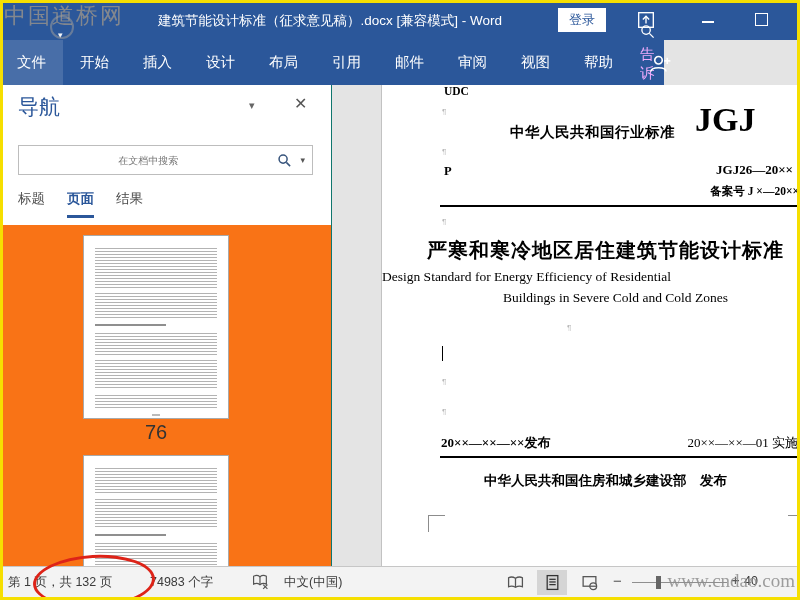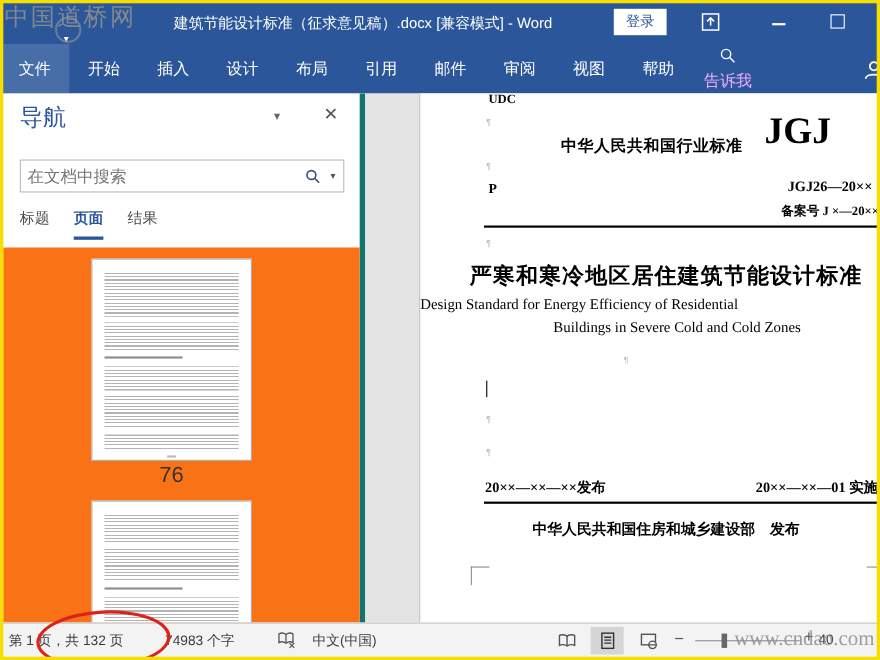--- a/index.html
+++ b/index.html
@@ -12,33 +12,33 @@
   
   .titlebar{position:absolute;left:0;top:0;width:800px;height:40px;background:#2b579a;}
   .doc-title{position:absolute;left:330px;top:12px;transform:translateX(-50%);color:#fff;font-size:13.5px;white-space:nowrap;}
   .signin-btn{position:absolute;left:558px;top:8px;width:48px;height:24px;background:#fff;color:#2b579a;font-size:13px;display:flex;align-items:center;justify-content:center;cursor:pointer;}
   .ribbon-opts{position:absolute;left:637px;top:11px;width:18px;height:18px;color:#fff;}
   .win-min{position:absolute;left:702px;top:21px;width:12px;height:2px;background:#fff;}
   .win-max{position:absolute;left:755px;top:13px;width:11px;height:11px;border:1.5px solid #fff;}
   .qat-caret{position:absolute;left:58px;top:30px;color:#fff;font-size:9px;opacity:.95;}
 
   
-  .ribbon{position:absolute;left:0;top:40px;width:800px;height:45px;background:#2b579a;display:flex;align-items:center;}
+  .ribbon{position:absolute;left:0;top:40px;width:664px;height:45px;background:#2b579a;display:flex;align-items:center;}
   .rtab{color:#fff;font-size:14.5px;padding:13px 17px;white-space:nowrap;cursor:pointer;}
   .rtab.file{background:rgba(255,255,255,.14);}
   .tellme{display:flex;align-items:center;gap:6px;color:#f0abfc;font-size:14.5px;padding:13px 10px;cursor:pointer;flex-direction:column;}
   .share{position:absolute;right:-14px;top:14px;color:#fff;width:34px;height:20px;}
 
   
-  .navpane{position:absolute;left:3px;top:85px;width:329px;height:481px;background:#fff;border-right:5px solid #0f766e;box-sizing:border-box;}
+  .navpane{position:absolute;left:3px;top:85px;width:329px;height:481px;background:#fff;border-right:1px solid #0f766e;box-sizing:border-box;}
   .nav-title{position:absolute;left:15px;top:8px;color:#2b579a;font-size:21px;}
   .nav-caret{position:absolute;left:246px;top:14px;color:#666;font-size:11px;cursor:pointer;}
   .nav-close{position:absolute;left:291px;top:9px;color:#555;font-size:16px;cursor:pointer;}
   .nav-search{position:absolute;left:15px;top:60px;width:295px;height:30px;border:1px solid #bdbdbd;background:#fff;box-sizing:border-box;display:flex;align-items:center;}
-  .nav-search input{flex:1;border:0;outline:none;font-size:15px;color:#595959;padding:0 6px;font-family:"Liberation Sans",sans-serif;background:transparent;}
+  .nav-search input{flex:1;border:0;outline:none;font-size:10px;color:#595959;padding:0 6px;font-family:"Liberation Sans",sans-serif;background:transparent;text-align:center;}
   .nav-search .mag{width:15px;height:15px;color:#37547c;margin-right:8px;}
   .nav-search .s-caret{color:#555;font-size:9px;margin-right:7px;cursor:pointer;}
   .nav-tabs{position:absolute;left:15px;top:105px;display:flex;gap:22px;font-size:13.5px;}
   .ntab{color:#4a4a4a;padding-bottom:7px;cursor:pointer;}
   .ntab.active{color:#2b579a;font-weight:bold;border-bottom:3px solid #2b579a;}
   .thumbs{position:absolute;left:0;top:140px;width:100%;height:341px;background:#f97316;overflow:hidden;}
   .thumb{position:absolute;left:80px;width:146px;background:#fff;border:1px solid #a9a9a9;box-sizing:border-box;padding:12px 11px;}
   .thumb1{top:10px;height:184px;}
   .thumb2{top:230px;height:200px;}
   .thumb-label{position:absolute;left:80px;top:196px;width:146px;text-align:center;font-size:20px;color:#333;}
@@ -56,21 +56,21 @@
   .p-label{position:absolute;left:62px;top:79px;font-size:12.5px;font-weight:bold;}
   .std-no{position:absolute;right:36px;top:77px;font-size:13px;font-weight:bold;}
   .rec-no{position:absolute;right:30px;top:99px;font-size:11.5px;font-weight:bold;}
   .hr1{position:absolute;left:58px;right:30px;top:120px;border-top:2px solid #000;}
   .title-cn{position:absolute;left:0;right:0;top:152px;text-align:center;font-size:20px;font-weight:bold;letter-spacing:1px;}
   .title-en1{position:absolute;left:0;right:0;top:184px;font-size:13.5px;}
   .title-en2{position:absolute;left:0;right:0;top:205px;text-align:center;font-size:13.5px;margin-left:20px;}
   .caret-line{position:absolute;left:60px;top:261px;width:1px;height:15px;background:#000;}
   .pmark{position:absolute;color:#b9b9b9;font-size:8px;}
   .issue{position:absolute;left:59px;top:349px;font-size:13px;font-weight:bold;}
-  .impl{position:absolute;right:31px;top:349px;font-size:13px;font-weight:bold;}
+  .impl{position:absolute;right:31px;top:349px;font-size:13px;font-weight:normal;}
   .hr2{position:absolute;left:58px;right:30px;top:371px;border-top:2px solid #000;}
   .publisher{position:absolute;left:0;right:0;top:387px;text-align:center;font-size:13.5px;font-weight:bold;}
   .corner{position:absolute;width:16px;height:16px;top:430px;}
   .corner.l{left:46px;border-left:1px solid #8c8c8c;border-top:1px solid #8c8c8c;}
   .corner.r{right:24px;border-right:1px solid #8c8c8c;border-top:1px solid #8c8c8c;}
 
   
   .statusbar{position:absolute;left:0;top:566px;width:800px;height:34px;background:#f3f3f3;border-top:1px solid #c6c6c6;box-sizing:border-box;font-size:12.5px;color:#3b3b3b;}
   .sb-item{position:absolute;top:7px;white-space:nowrap;cursor:pointer;}
   .sb-pages{left:8px;}

